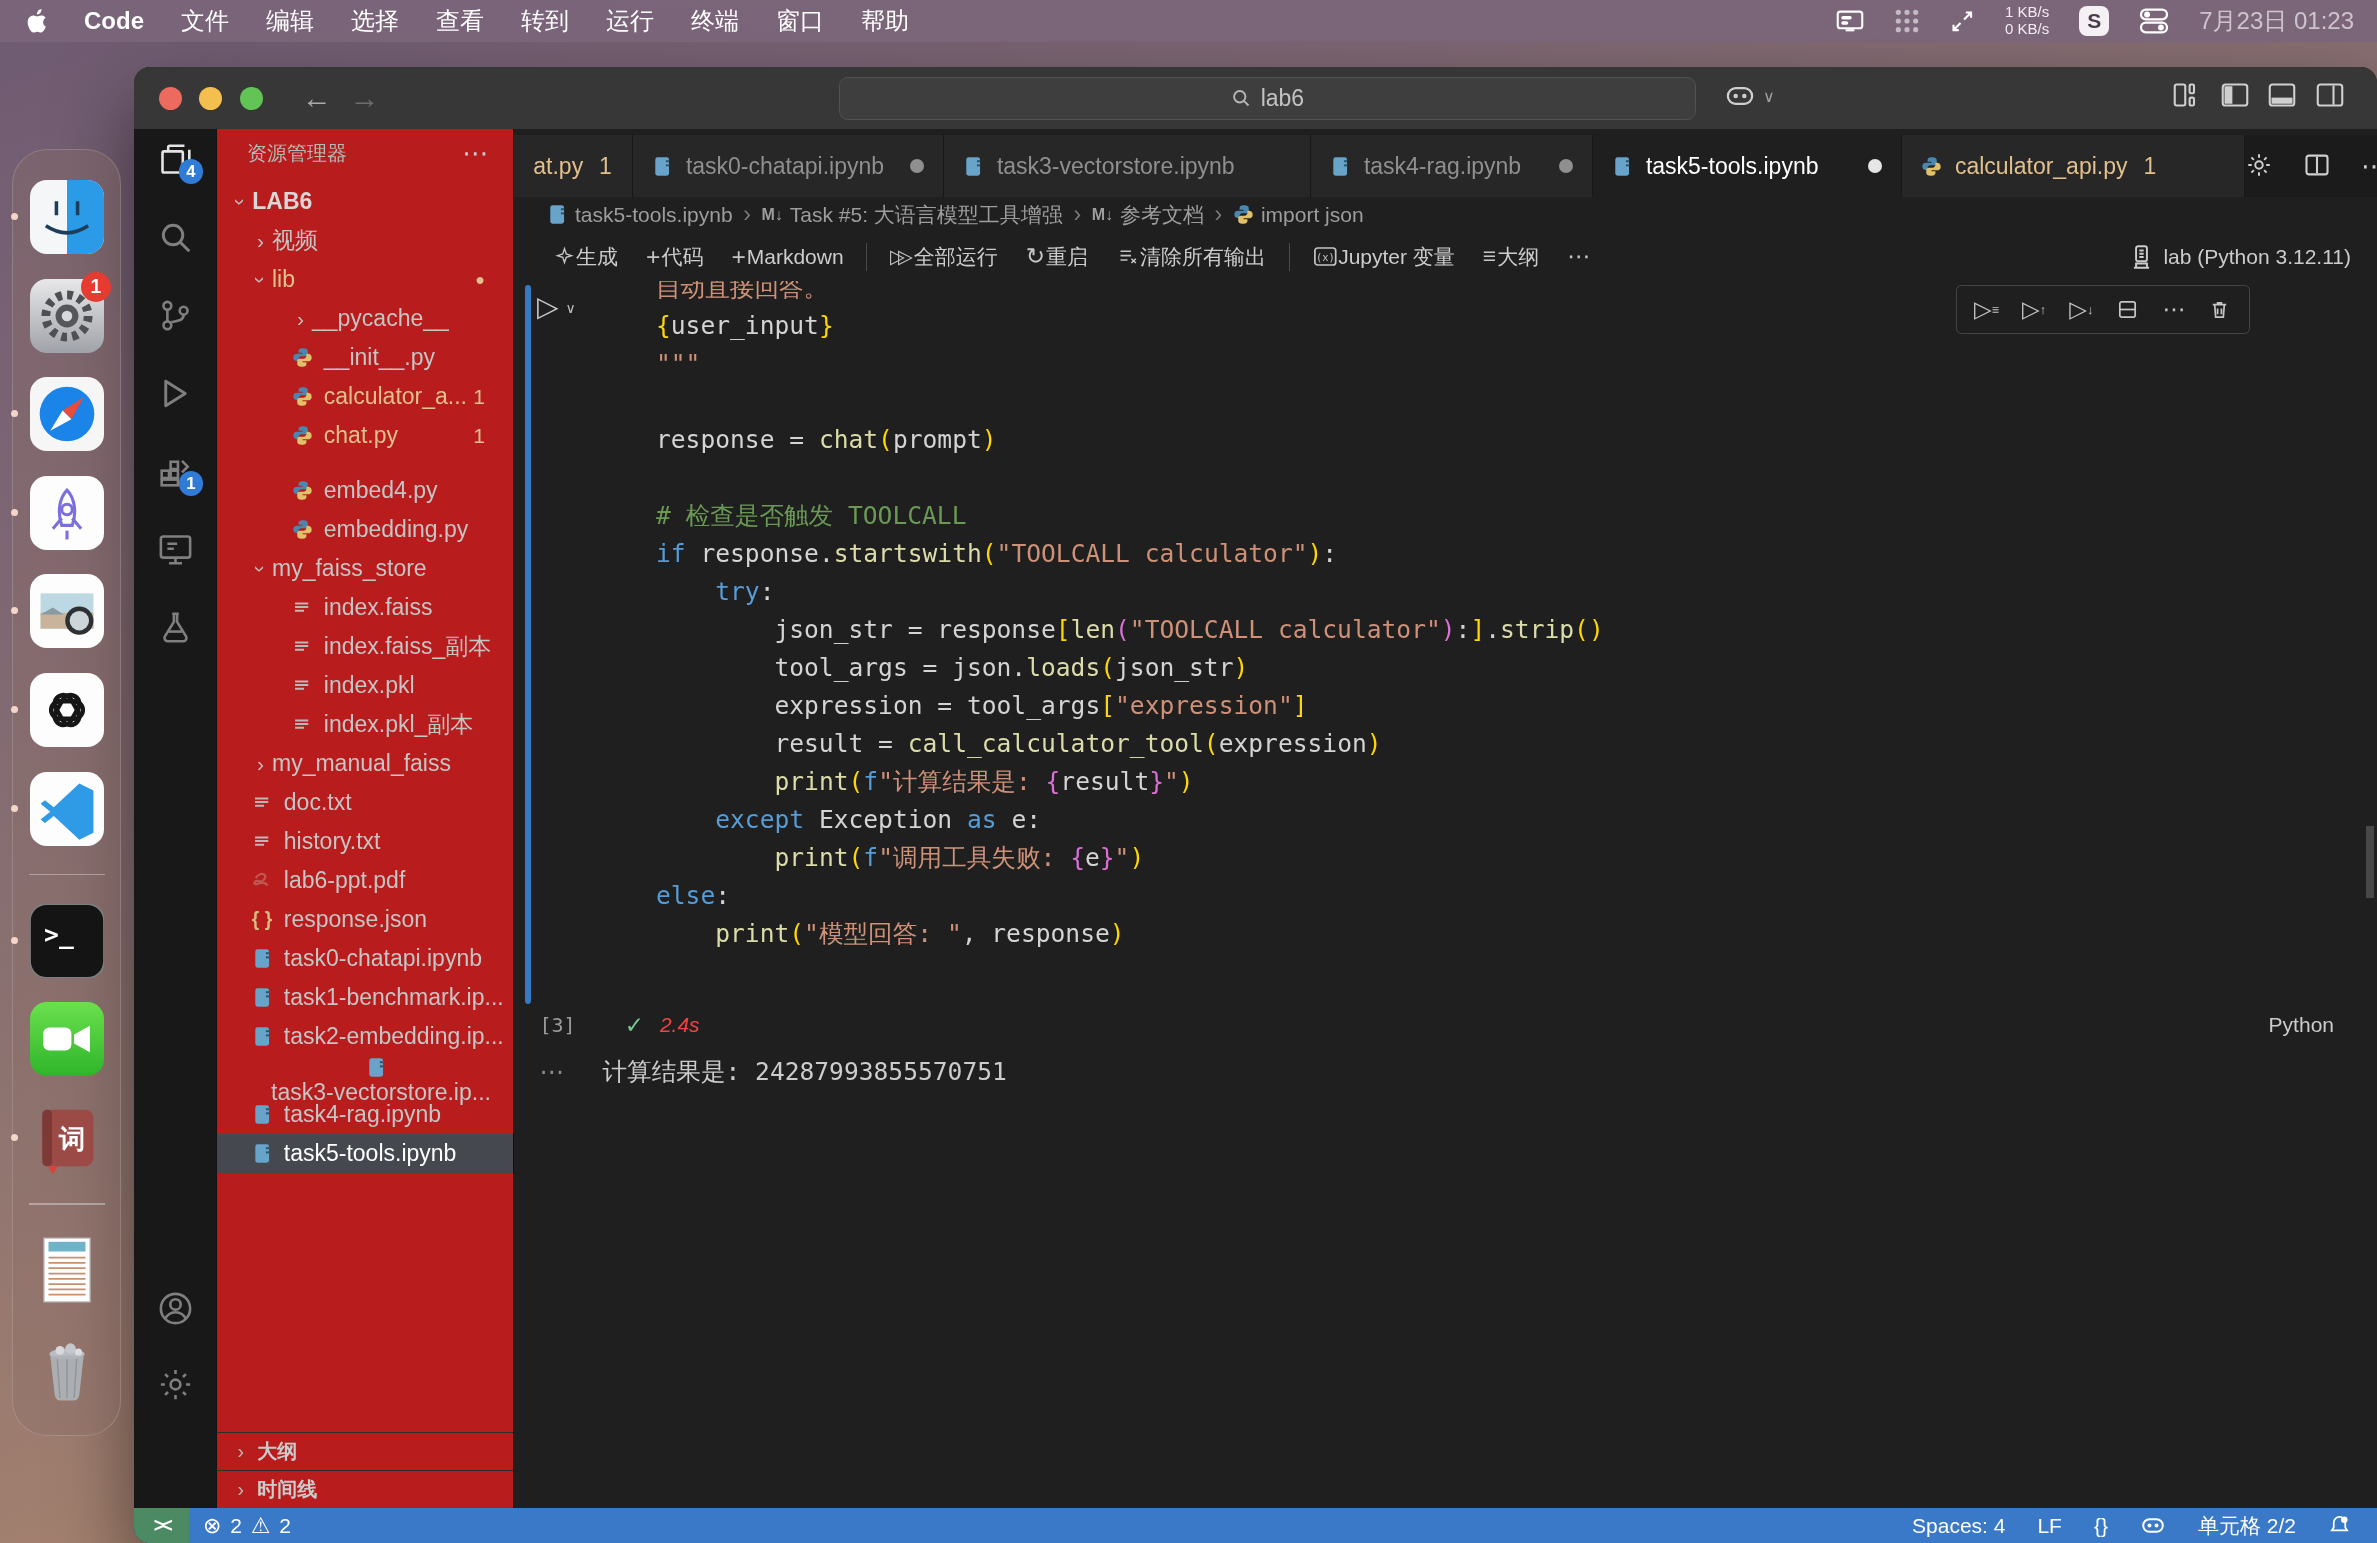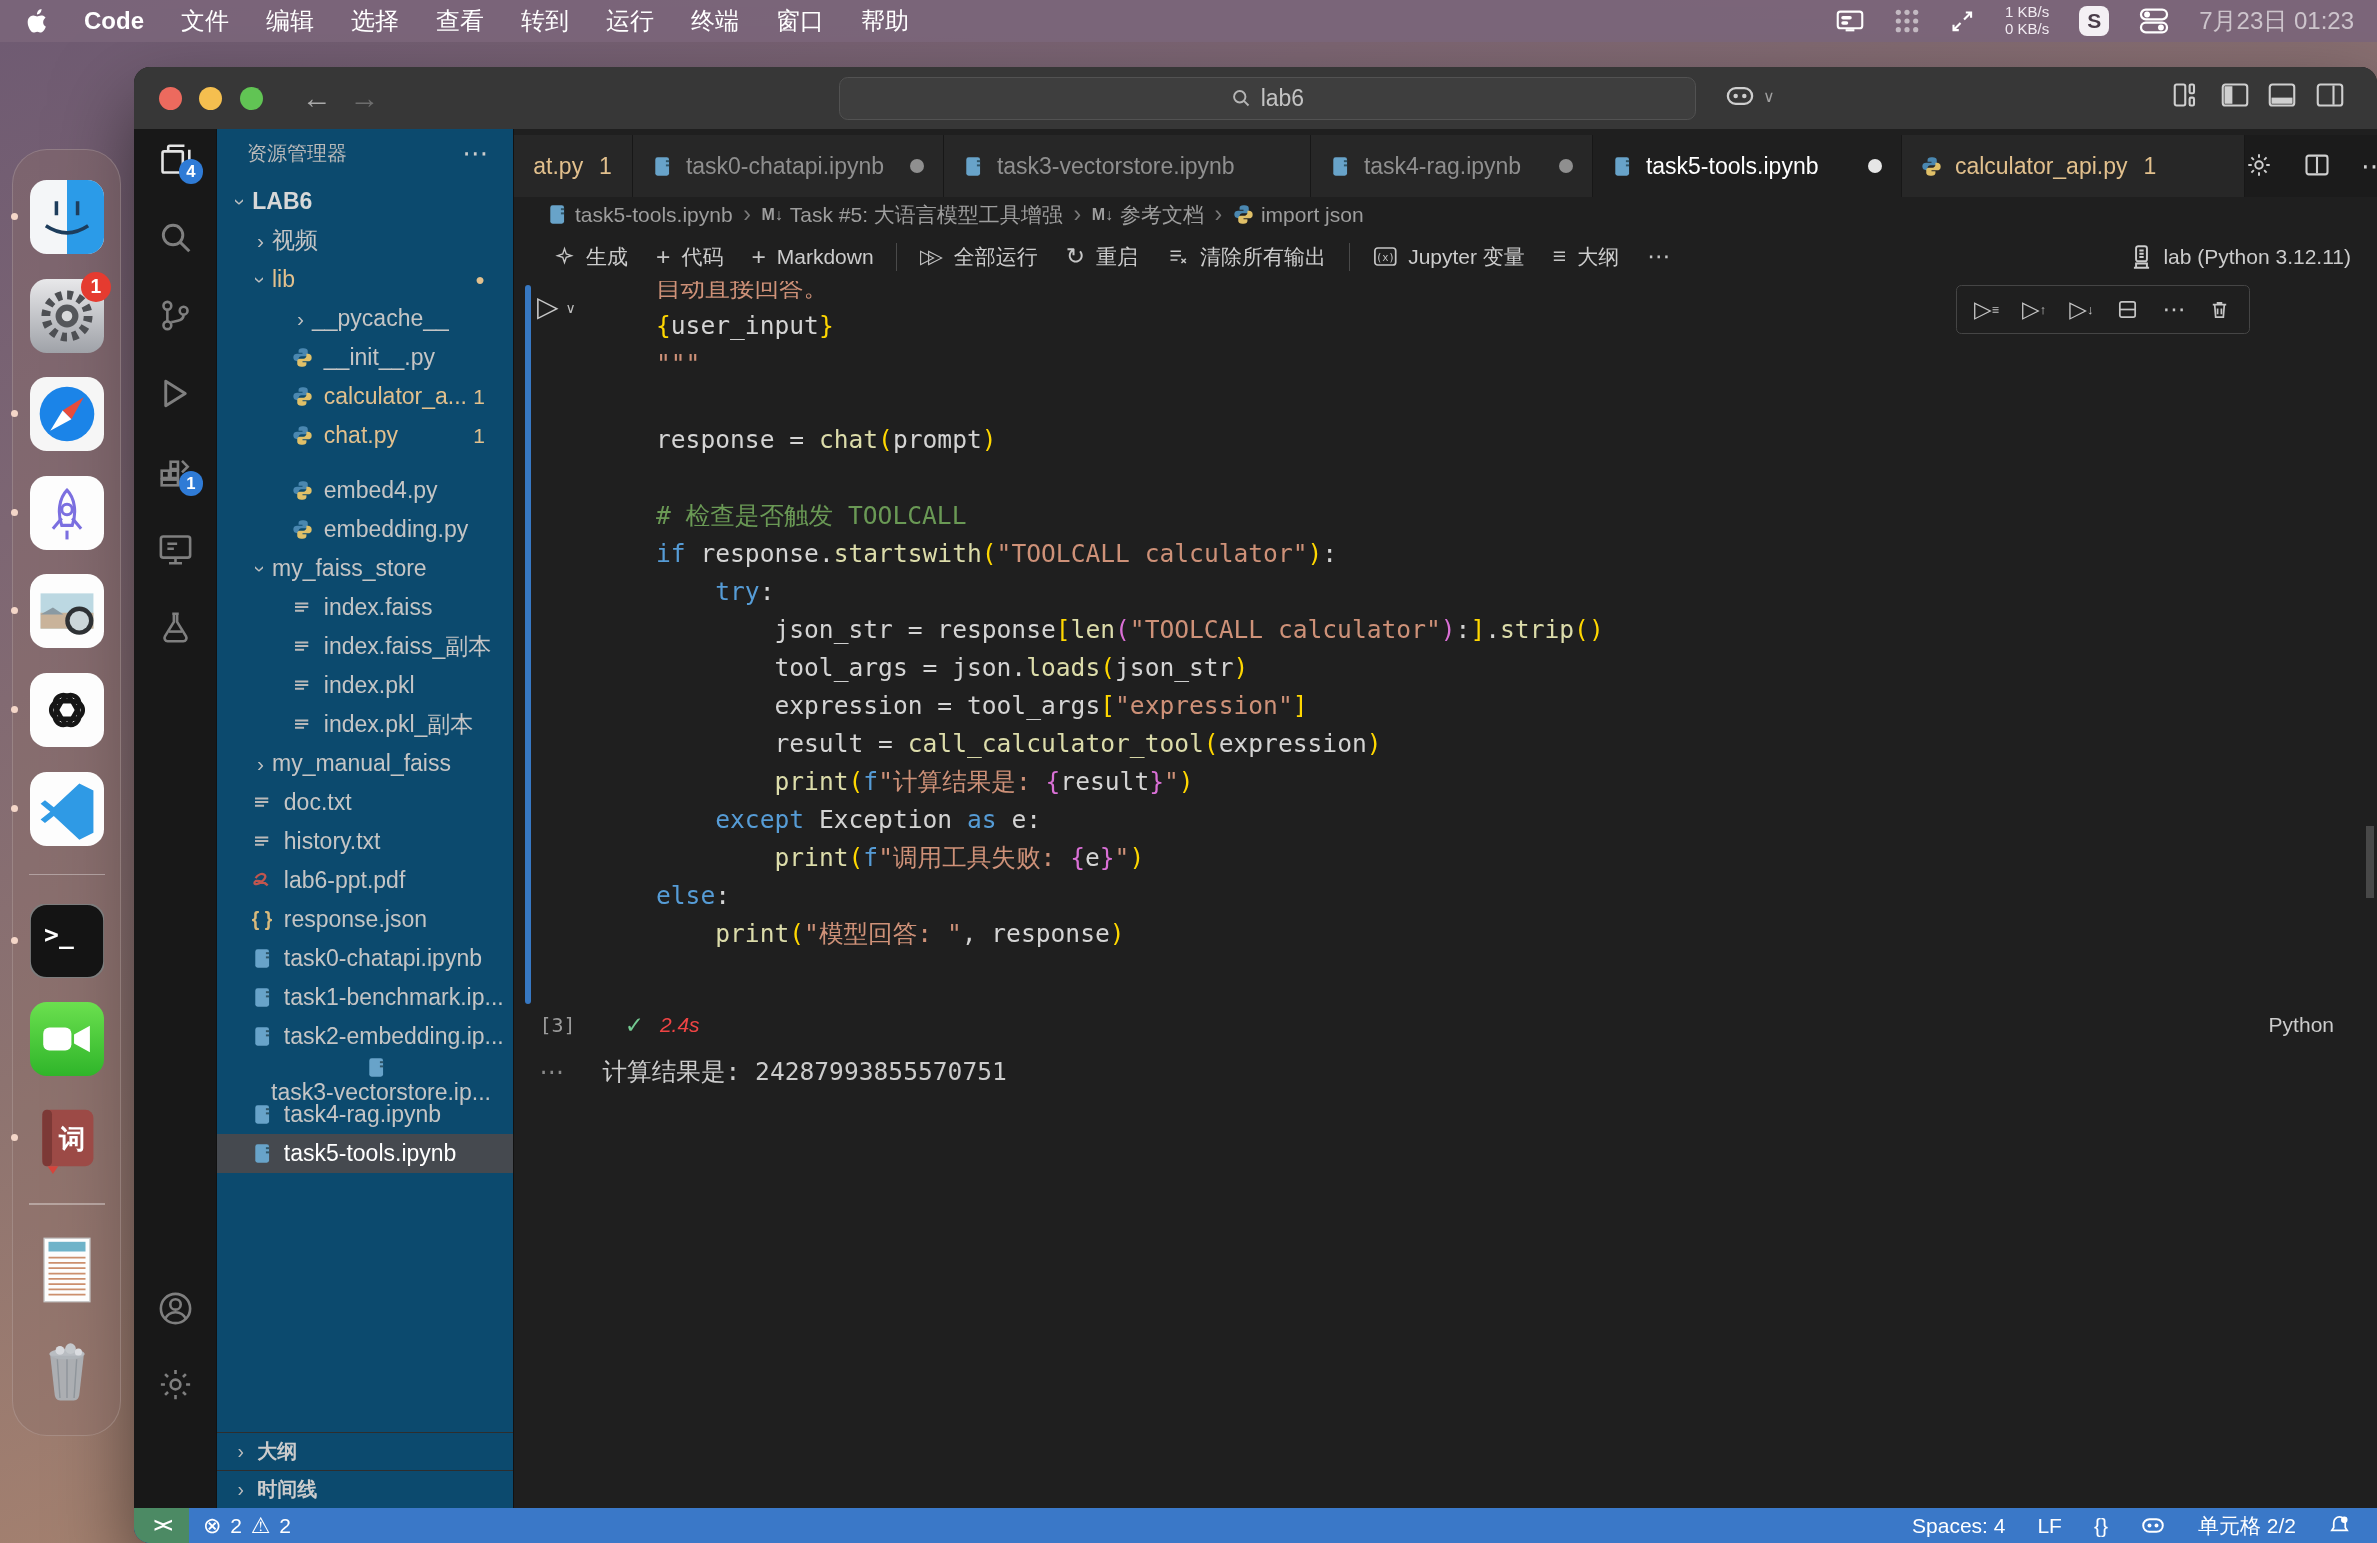--- a/index.html
+++ b/index.html
@@ -45,21 +45,21 @@
   .tb-icons svg{display:block;}
   
   .activitybar{position:absolute;left:0;top:62px;bottom:35px;width:82px;background:#181818;
     border-right:0.9px solid #121212;display:flex;flex-direction:column;align-items:center;}
   .ab-top{display:flex;flex-direction:column;gap:39px;padding-top:10.6px;}
   .ab-bot{margin-top:auto;display:flex;flex-direction:column;gap:37px;padding-bottom:104px;}
   .ab-ic{position:relative;width:39px;height:39px;color:#7f7f7f;}
   .ab-ic.active{color:#e4e4e4;}
   .ab-badge{position:absolute;right:-8.8px;bottom:-5.3px;min-width:24.6px;height:24.6px;border-radius:12.3px;
     background:#2f7bd6;color:#fff;font-size:16.7px;font-weight:700;display:flex;align-items:center;justify-content:center;}
-  .sidebar{position:absolute;left:83px;top:62px;bottom:35px;width:296px;background:#0c4a6e;border-right:0.9px solid #121212;}
+  .sidebar{position:absolute;left:83px;top:62px;bottom:35px;width:296px;background:#b91c1c;border-right:0.9px solid #121212;}
   .sb-head{display:flex;align-items:center;height:49px;padding:0 23px 0 30px;color:#b8b8b8;font-size:20px;}
   .sb-dots{margin-left:auto;color:#cccccc;font-size:26px;letter-spacing:1.8px;}
   .tree{position:absolute;top:53px;left:0;right:0;}
   .trow{position:relative;height:39px;display:flex;align-items:center;color:#c5c5c5;font-size:23px;white-space:nowrap;}
   .trow.sel{background:#45494f;color:#fff;}
   .trow .chev{width:23px;font-size:21px;color:#c0c0c0;flex:none;text-align:center;}
   .trow .chev.open{transform:rotate(90deg);}
   .trow .fic{width:26px;height:23px;flex:none;margin-right:8.8px;display:flex;align-items:center;justify-content:center;}
   .trow.gold, .trow.gold .lbl{color:#e2c08d;}
   .trow .lbl.bold{font-weight:700;color:#d8d8d8;}
@@ -81,21 +81,21 @@
   .tab .tbadge{margin-left:5.3px;color:#e2c08d;}
   .tabacts{margin-left:auto;display:flex;align-items:center;gap:30px;padding-right:24.6px;color:#cfcfcf;}
   .crumbs{position:absolute;left:0;top:62px;right:0;height:35px;display:flex;align-items:center;
     padding-left:33px;color:#9d9d9d;font-size:21px;gap:10.6px;}
   .crumb{display:flex;align-items:center;gap:7px;}
   .crumb .cic{display:flex;align-items:center;}
   .csep{color:#7a7a7a;font-size:23px;}
   .mdmark{font-size:16px;color:#9d9d9d;font-weight:700;}
   .nbtoolbar{position:absolute;left:0;top:97px;right:0;height:49px;display:flex;align-items:center;
     padding-left:26px;color:#cccccc;font-size:21px;}
-  .ntb{display:flex;align-items:center;gap:11px;padding:0 14px;height:39px;border-radius:7px;text-align:right;}
+  .ntb{display:flex;align-items:center;gap:1px;padding:0 14px;height:39px;border-radius:7px;text-align:right;}
   .ntb .nic{font-size:21px;color:#c5c5c5;display:flex;align-items:center;}
   .ntb-div{width:0.9px;height:28px;background:#4a4a4a;margin:0 8.8px;}
   .kernel{position:absolute;right:26px;top:0;height:49px;display:flex;align-items:center;gap:10.6px;
     color:#cccccc;font-size:21px;}
   
   .canvas{position:absolute;left:0;top:146px;right:0;bottom:0;background:#1f1f1f;overflow:hidden;}
   .cellbar{position:absolute;left:10.6px;top:3.5px;width:6.2px;height:719px;border-radius:3.5px;background:#3778c2;}
   .runbtn{position:absolute;left:23px;top:8.8px;color:#c8c8c8;font-size:28px;display:flex;align-items:flex-start;gap:7px;}
   .runbtn .vv{font-size:14px;color:#bdbdbd;margin-top:10.6px;}
   .codewrap{position:absolute;left:142px;top:0;right:35px;height:723px;overflow:hidden;}

